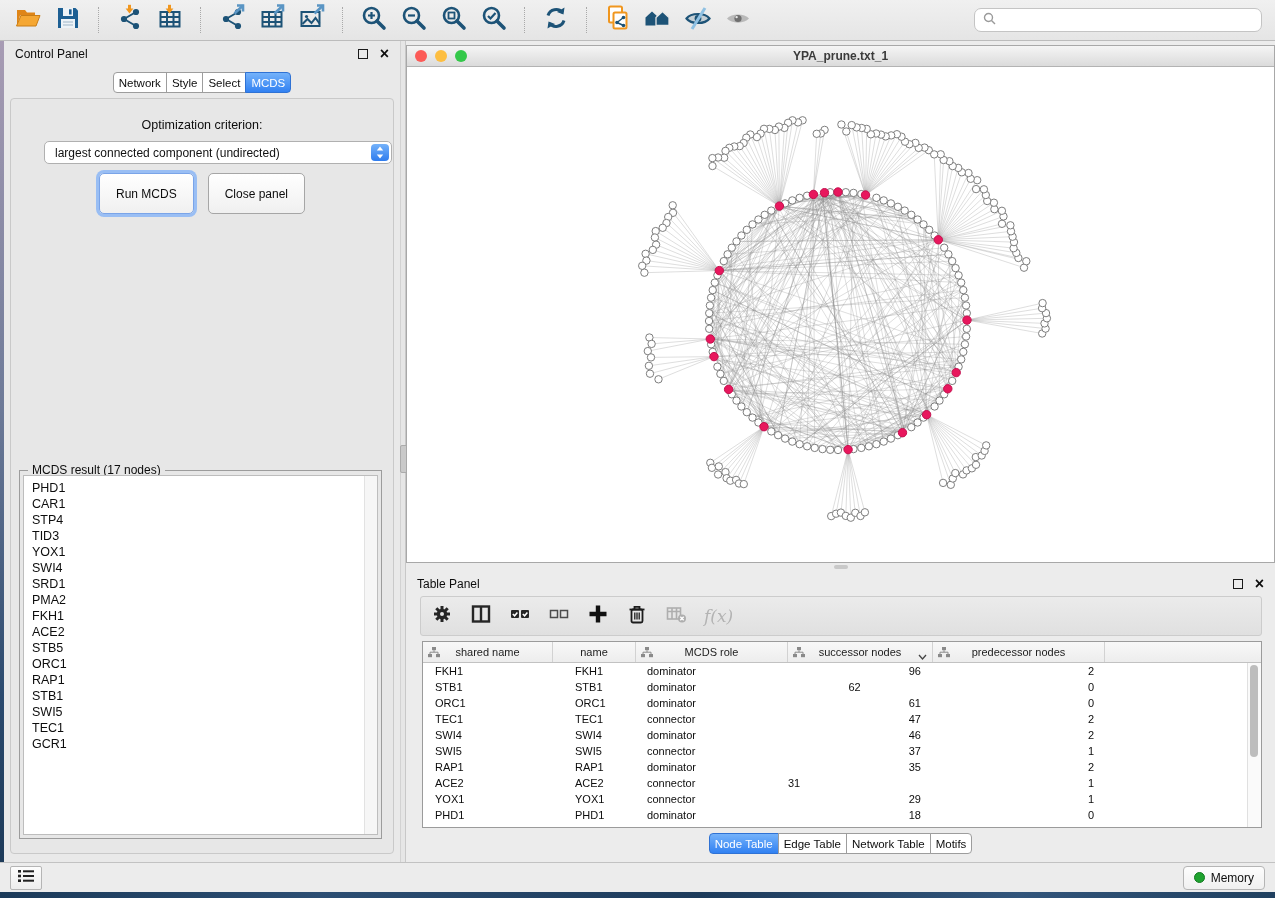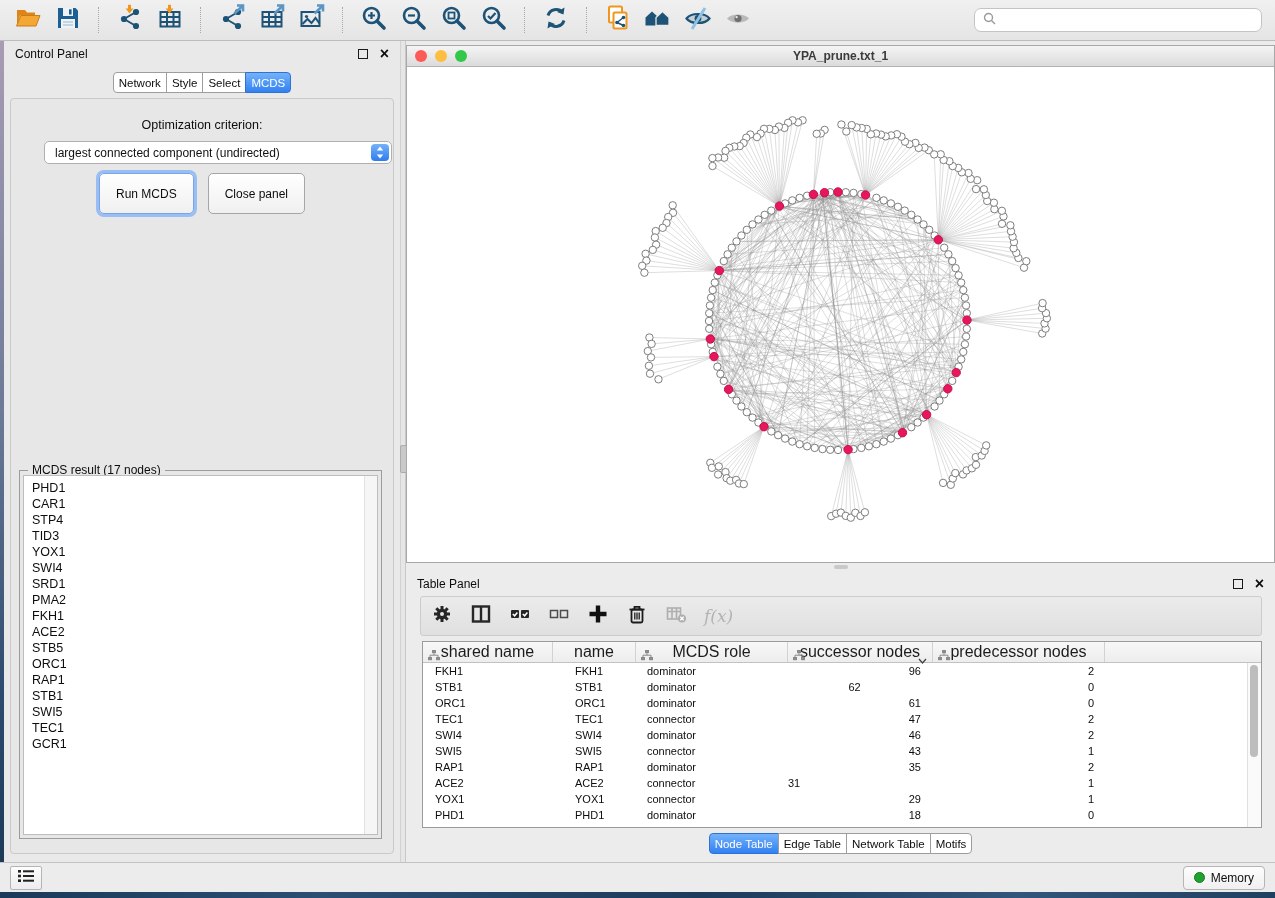--- a/index.html
+++ b/index.html
@@ -69,21 +69,21 @@
   
   #table-panel{position:absolute;left:406px;top:571px;width:869px;height:291px;background:#ececec;}
   #tp-toolbar{position:absolute;left:14px;right:13px;top:25px;height:40px;box-sizing:border-box;
     background:linear-gradient(#ebebeb,#e0e0e0);border:1px solid #cccccc;border-radius:3px;
     display:flex;align-items:center;padding:0 10px;gap:17px;}
   .tp-icon{display:flex;align-items:center;justify-content:center;height:24px;}
   .fx-label{font-family:"DejaVu Serif","Liberation Serif",serif;font-style:italic;font-size:17px;color:#b3b3b3;}
   #node-table{position:absolute;left:16px;right:13px;top:70px;height:187px;background:#fff;
     border:1px solid #9b9b9b;box-sizing:border-box;overflow:hidden;}
   #nt-header{height:21px;background:linear-gradient(#f8f8f8,#ededed);border-bottom:1px solid #c2c2c2;
-    display:flex;font-size:16px;color:#1c1c1c;box-sizing:border-box;}
+    display:flex;font-size:11px;color:#1c1c1c;box-sizing:border-box;}
   .th{position:relative;display:flex;align-items:center;justify-content:center;
     border-right:1px solid #d2d2d2;box-sizing:border-box;height:100%;}
   .th .org{position:absolute;left:5px;top:5px;}
   .th .sort{position:absolute;right:5px;top:8px;}
   .th.filler{flex:1;border-right:none;}
   #nt-body{position:absolute;left:0;right:13px;top:21px;bottom:0;}
   .tr{height:16px;display:flex;align-items:center;font-size:11px;color:#0d0d0d;}
   .td{box-sizing:border-box;overflow:hidden;white-space:nowrap;}
   #nt-scroll{position:absolute;right:0;top:21px;bottom:0;width:13px;background:#fafafa;border-left:1px solid #e0e0e0;}
   #nt-thumb{position:absolute;left:2px;top:2px;width:8px;height:92px;background:#bdbdbd;border-radius:4px;}
@@ -1188,21 +1188,21 @@
             <div class="td" style="width: 130px; padding-left: 12px; text-align: left;">SWI4</div>
             <div class="td" style="width: 83px; padding-left: 22px; text-align: left;">SWI4</div>
             <div class="td" style="width: 152px; padding-left: 11px; text-align: left;">dominator</div>
             <div class="td" style="width: 145px; padding-right: 12px; text-align: right;">46</div>
             <div class="td" style="width: 172px; padding-right: 11px; text-align: right;">2</div>
           </div>
           <div class="tr">
             <div class="td" style="width: 130px; padding-left: 12px; text-align: left;">SWI5</div>
             <div class="td" style="width: 83px; padding-left: 22px; text-align: left;">SWI5</div>
             <div class="td" style="width: 152px; padding-left: 11px; text-align: left;">connector</div>
-            <div class="td" style="width: 145px; padding-right: 12px; text-align: right;">43</div>
+            <div class="td" style="width: 145px; padding-right: 12px; text-align: right;">37</div>
             <div class="td" style="width: 172px; padding-right: 11px; text-align: right;">1</div>
           </div>
           <div class="tr">
             <div class="td" style="width: 130px; padding-left: 12px; text-align: left;">RAP1</div>
             <div class="td" style="width: 83px; padding-left: 22px; text-align: left;">RAP1</div>
             <div class="td" style="width: 152px; padding-left: 11px; text-align: left;">dominator</div>
             <div class="td" style="width: 145px; padding-right: 12px; text-align: right;">35</div>
             <div class="td" style="width: 172px; padding-right: 11px; text-align: right;">2</div>
           </div>
           <div class="tr">

